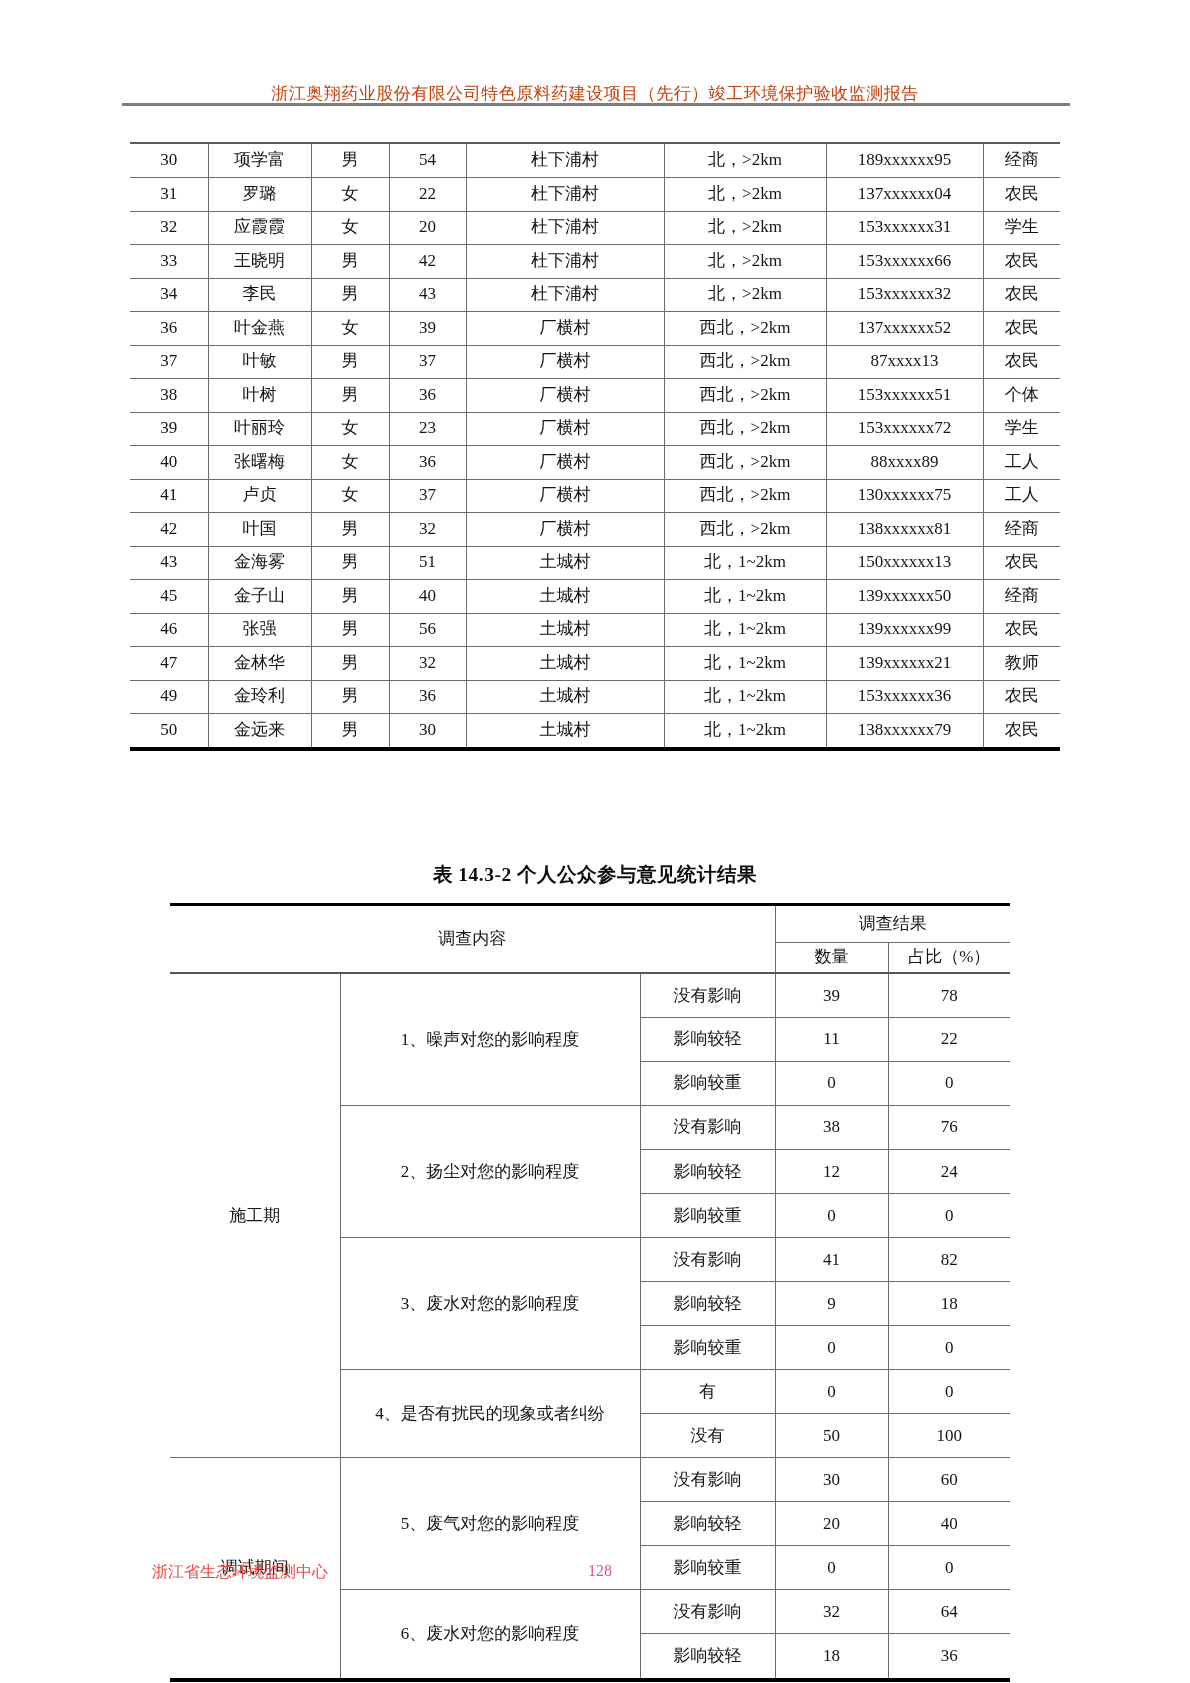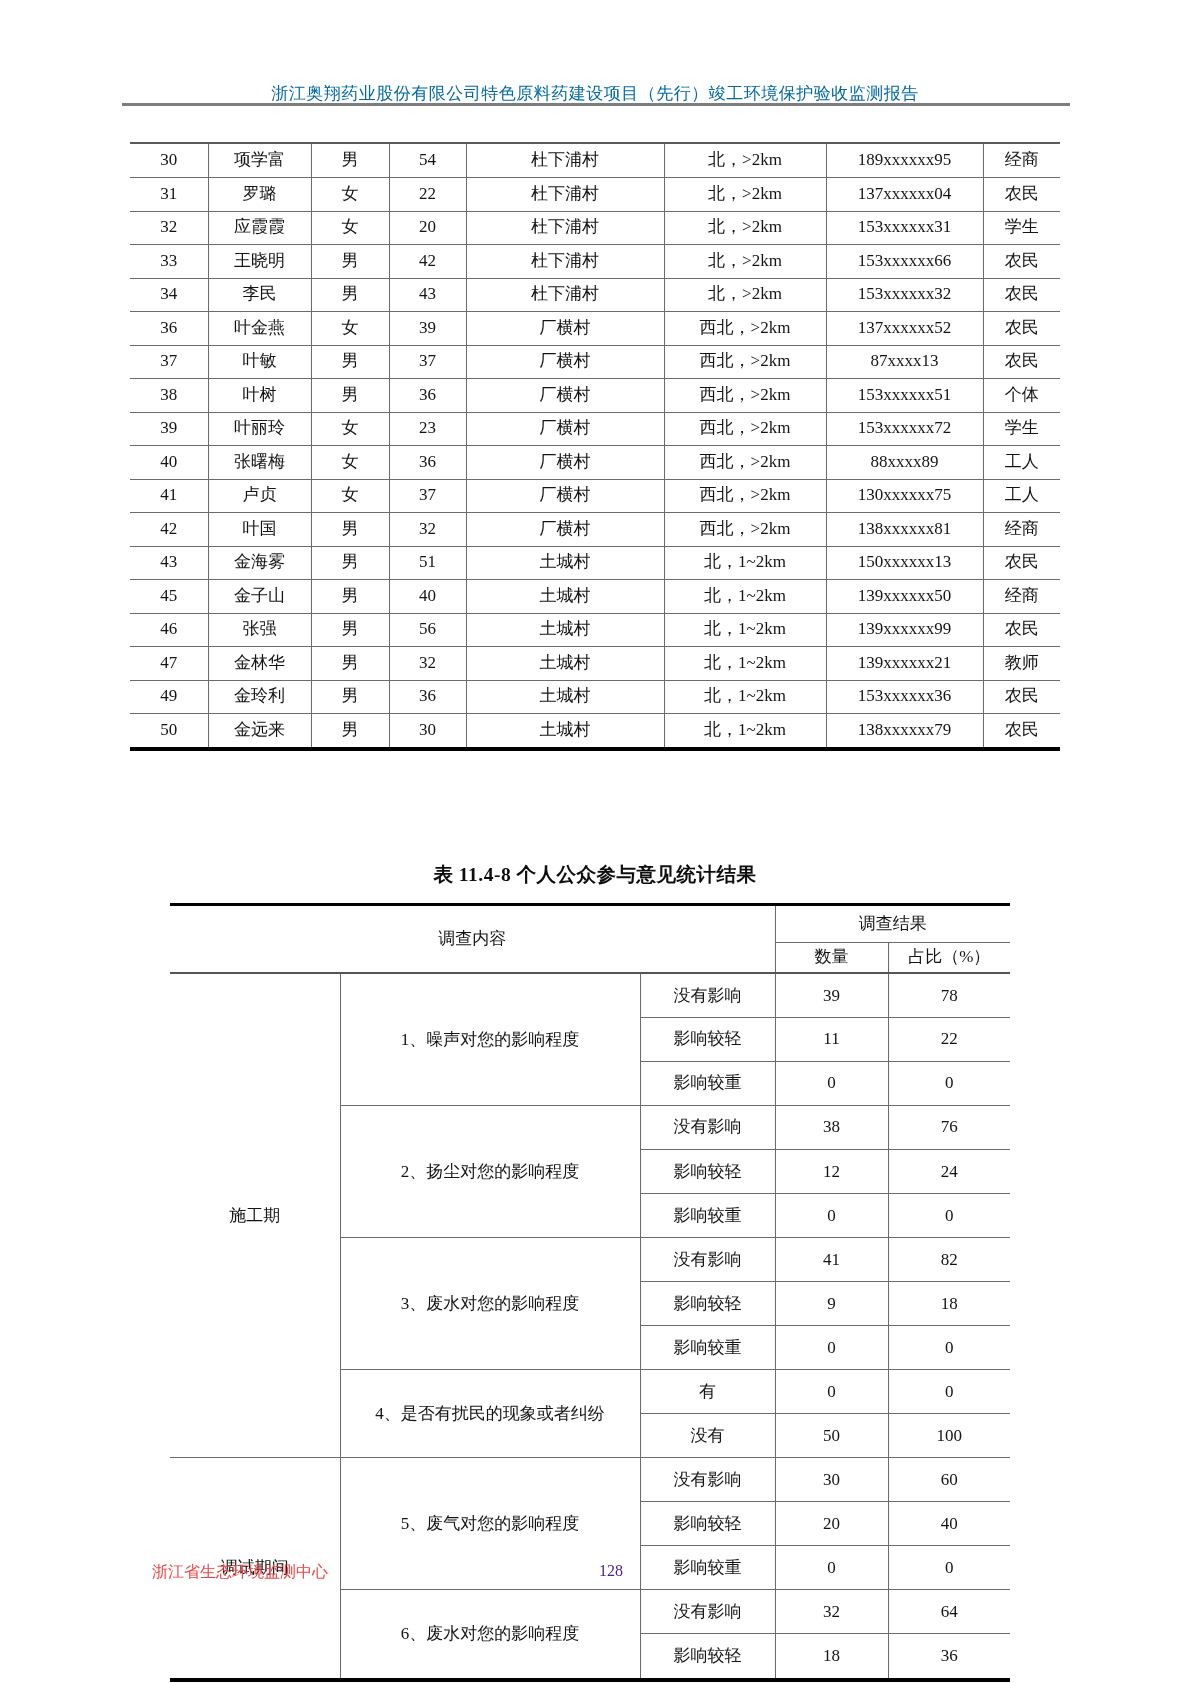--- a/index.html
+++ b/index.html
@@ -5,21 +5,21 @@
   * { margin:0; padding:0; box-sizing:border-box; }
   html,body { background:#ffffff; }
   .page {
     position:relative; width:1190px; height:1683px; background:#ffffff;
     font-family:"Liberation Serif","DejaVu Serif",serif; color:#141414;
     overflow:hidden;
   }
   
   .hdr-title {
     position:absolute; top:82px; left:0; width:100%;
-    text-align:center; font-size:17px; letter-spacing:0.5px; color:#0369a1;
+    text-align:center; font-size:17px; letter-spacing:0.5px; color:#c2410c;
     white-space:nowrap;
   }
   .hdr-rule {
     position:absolute; top:103px; left:122px; width:948px; height:3px;
     background:#7e7e7e;
   }
   
   .t1wrap {
     position:absolute; left:130px; top:142px; width:930px;
     border-top:2px solid #5a5a5a; border-bottom:4px solid #000;
@@ -50,22 +50,22 @@
   table.t2 thead tr:nth-child(1) { height:36px; }
   table.t2 thead tr:nth-child(2) { height:31px; }
   table.t2 tbody tr { height:31.8px; }
   table.t2 .hb { border-bottom:2.5px solid #555; }
   
   .footer-left {
     position:absolute; left:152px; top:1562px; font-size:16px; color:#ef4444;
     white-space:nowrap;
   }
   .footer-page {
-    position:absolute; left:543px; top:1562px; width:80px; text-align:right;
-    font-size:16px; color:#4c1d95;
+    position:absolute; left:560px; top:1562px; width:80px; text-align:center;
+    font-size:16px; color:#ec4899;
   }
 </style>
 </head>
 <body>
 
 <div class="page">
 
   <div class="hdr-title">浙江奥翔药业股份有限公司特色原料药建设项目（先行）竣工环境保护验收监测报告</div>
   <div class="hdr-rule"></div>
 
@@ -259,21 +259,21 @@
             <td>30</td>
             <td>土城村</td>
             <td>北，1~2km</td>
             <td>138xxxxxx79</td>
             <td>农民</td>
           </tr>
         </tbody>
     </table>
   </div>
 
-  <div class="t2title">表 11.4-8 个人公众参与意见统计结果</div>
+  <div class="t2title">表 14.3-2 个人公众参与意见统计结果</div>
 
   <div class="t2wrap">
     <table class="t2">
       <colgroup>
         <col style="width:170px">
           <col style="width:300px">
           <col style="width:135px">
         <col style="width:113px">
           <col style="width:122px">
       </colgroup>

